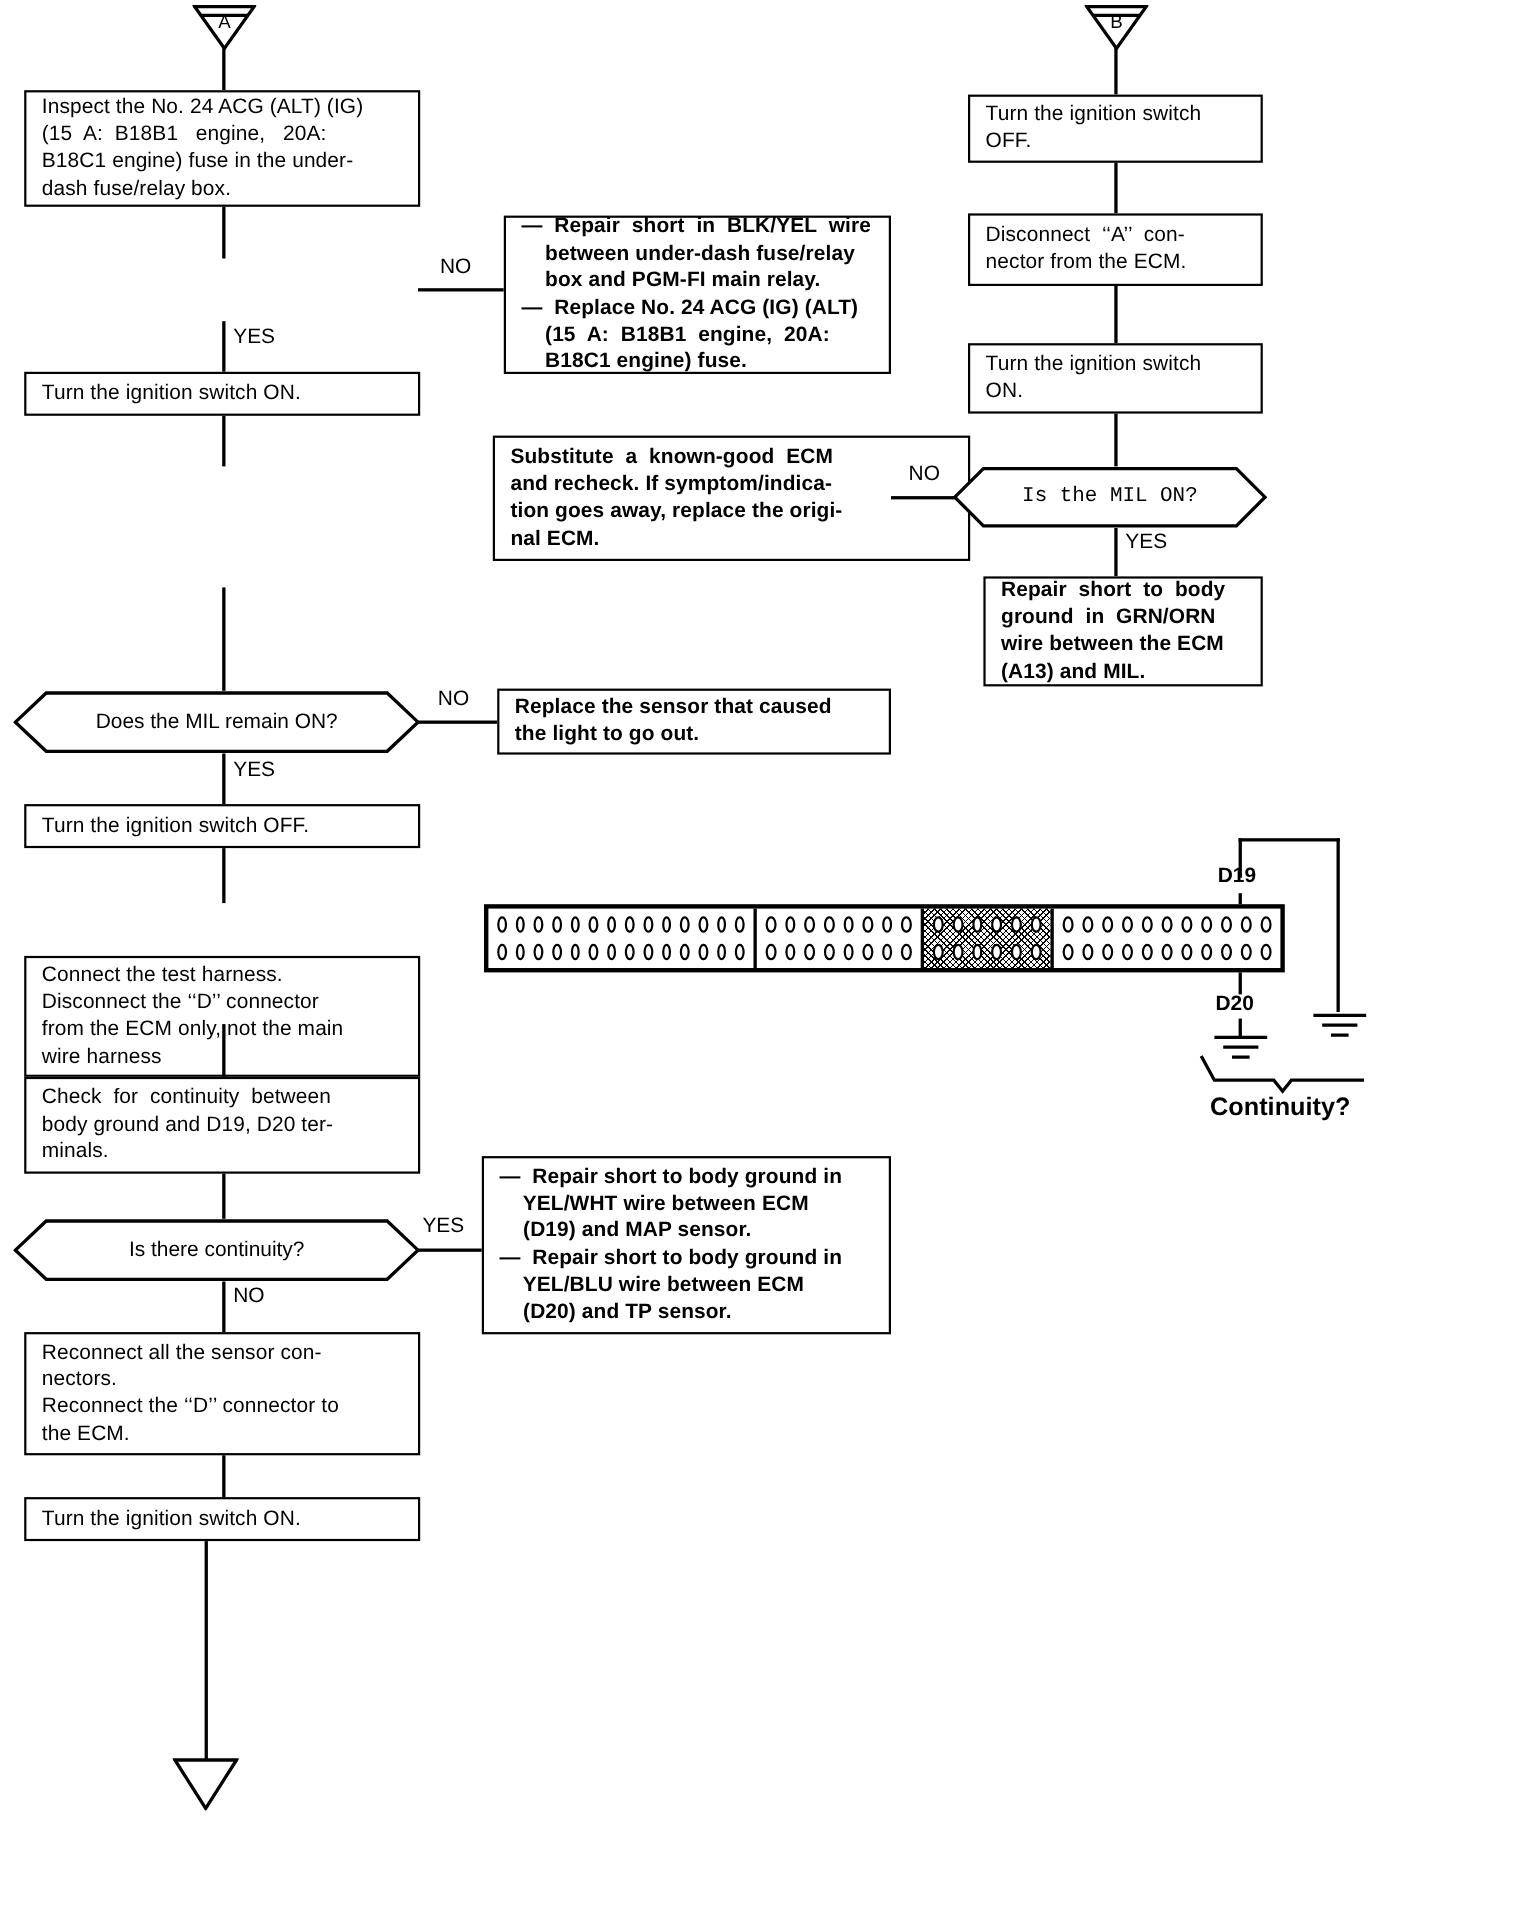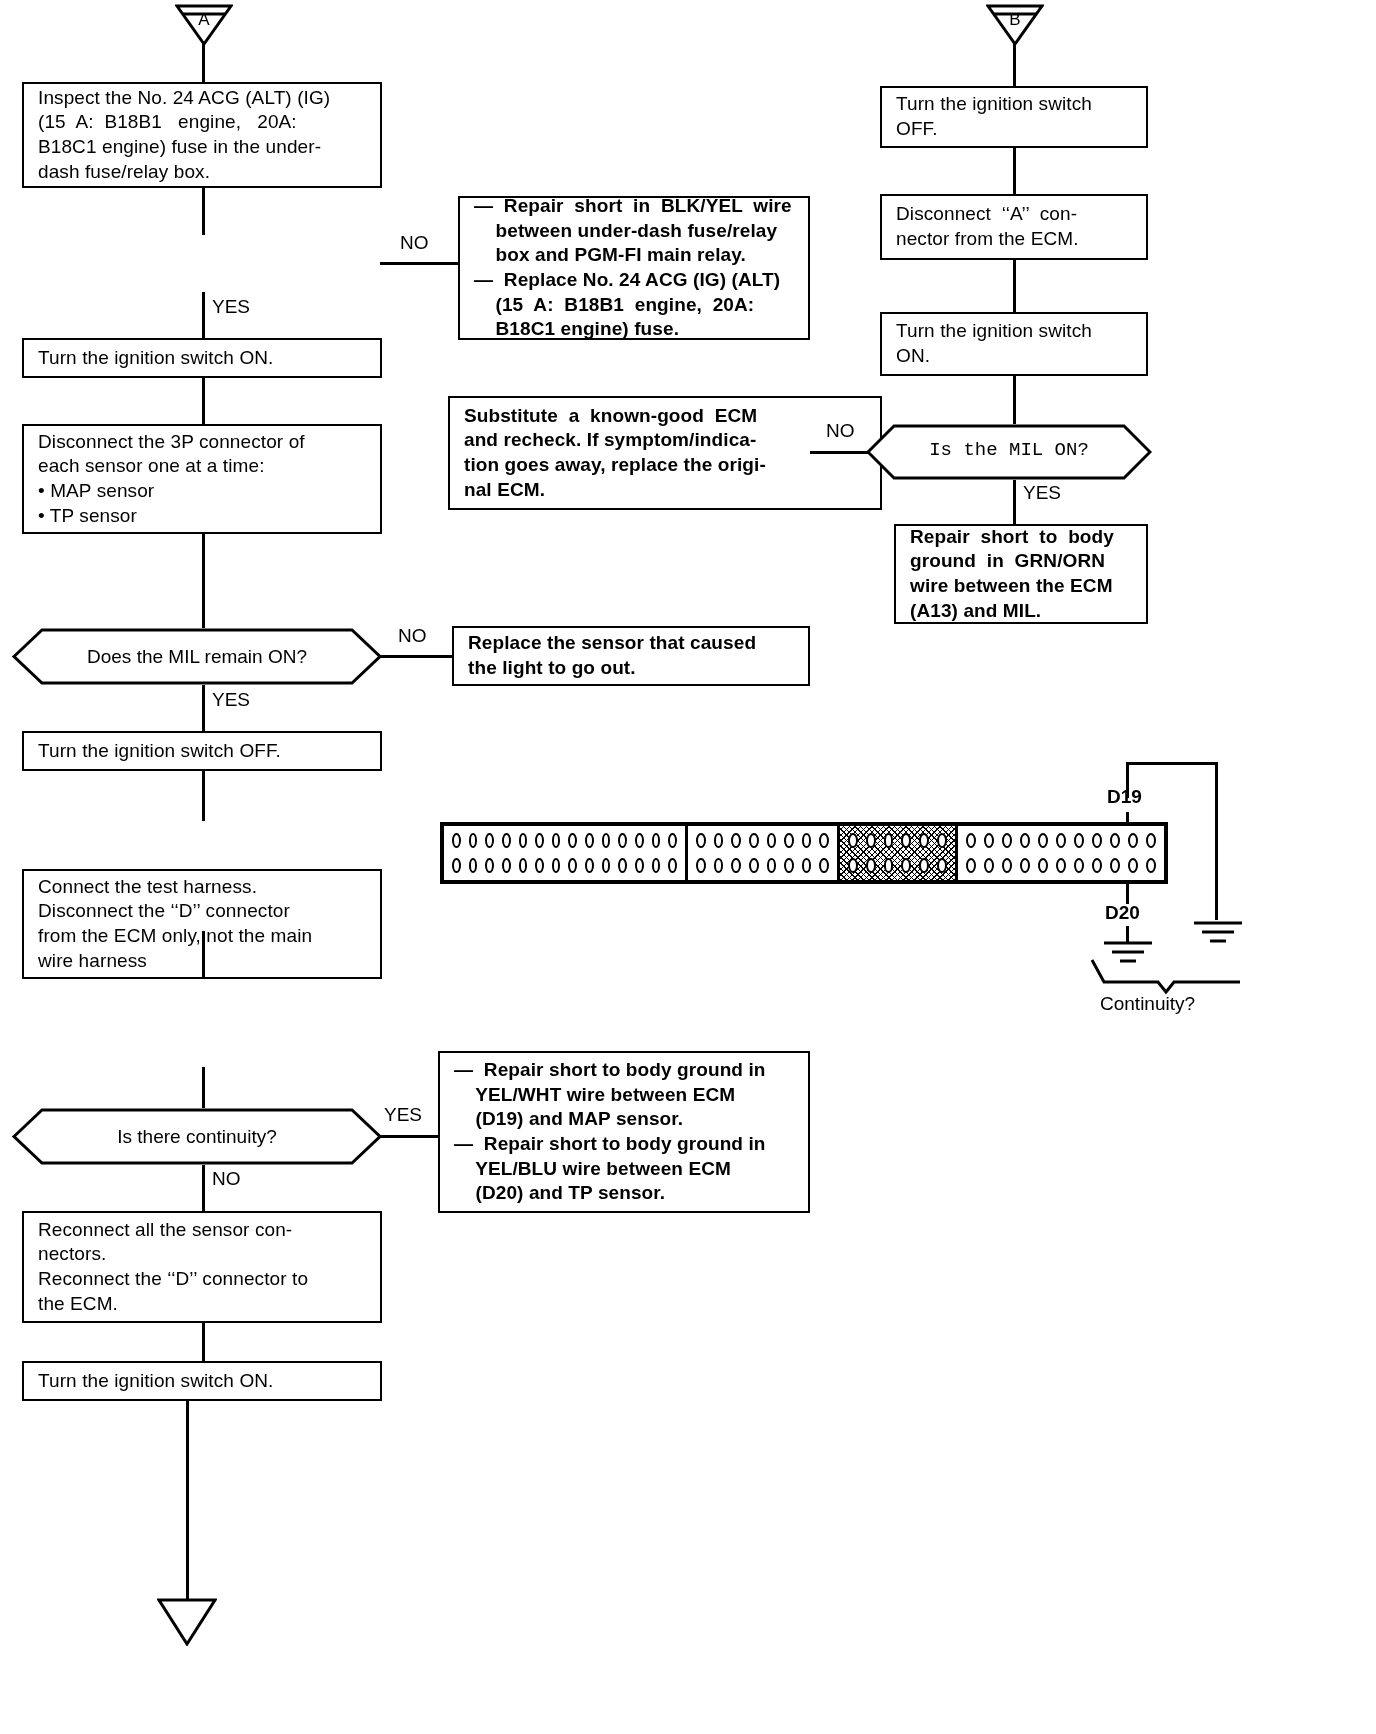--- a/index.html
+++ b/index.html
@@ -69,21 +69,21 @@
       repeating-linear-gradient(45deg,#000 0 1px,transparent 1px 4px),
       repeating-linear-gradient(-45deg,#000 0 1px,transparent 1px 4px);
   }
   .pinrow{display:flex;gap:8px;}
   .pin{width:13px;height:15px;border:2px solid #000;border-radius:50%;
        box-sizing:border-box;background:#fff;}
   .seg.shaded .pin{background:#fff;}
 
   .termlabel{position:absolute;font-size:19px;font-weight:700;}
   .gnd{position:absolute;}
-  .caption{position:absolute;font-size:19px;font-weight:400;}
+  .caption{position:absolute;font-size:23px;font-weight:700;}
 </style>
 </head>
 <body>
 
 <div class="canvas">
 
   <div class="conn" style="left:175px;top:4px;">
     <svg width="58" height="42" viewBox="0 0 58 42">
       <polygon points="2,2 56,2 29,40" fill="#fff" stroke="#000" stroke-width="3"></polygon>
       <line x1="7" y1="10" x2="51" y2="10" stroke="#000" stroke-width="3"></line>
@@ -107,26 +107,20 @@
 
   <div class="vline" style="left:202px;top:292px;height:46px;"></div>
   <div class="blabel" style="left:212px;top:296px;">YES</div>
 
   <div class="box thin" style="left:22px;top:338px;width:360px;height:40px;">
     <span class="ln">Turn the ignition switch ON.</span>
   </div>
 
   <div class="vline" style="left:202px;top:378px;height:46px;"></div>
 
-  <div class="box thin" style="left:22px;top:424px;width:360px;height:110px;">
-    <span class="ln">Disconnect the 3P connector of</span>
-    <span class="ln">each sensor one at a time:</span>
-    <span class="ln">• MAP sensor</span>
-    <span class="ln">• TP sensor</span>
-  </div>
 
   <div class="vline" style="left:202px;top:534px;height:94px;"></div>
 
   <div class="dec" style="left:12px;top:628px;width:370px;height:57px;">
     <svg width="370" height="57" viewBox="0 0 370 57">
       <polygon points="2,28.5 30,2 340,2 368,28.5 340,55 30,55" fill="#fff" stroke="#000" stroke-width="3"></polygon>
     </svg>
     <div class="dectext">Does the MIL remain ON?</div>
   </div>
   <div class="hline" style="left:380px;top:655px;width:72px;"></div>
@@ -142,20 +136,25 @@
 
   <div class="box thin" style="left:22px;top:821px;width:360px;height:110px;margin-top:48px;">
     <span class="ln">Connect the test harness.</span>
     <span class="ln">Disconnect the ‘‘D’’ connector</span>
     <span class="ln">from the ECM only, not the main</span>
     <span class="ln">wire harness</span>
   </div>
 
   <div class="vline" style="left:202px;top:931px;height:48px;"></div>
 
+  <div class="box thin" style="left:22px;top:979px;width:360px;height:88px;">
+    <span class="ln">Check  for  continuity  between</span>
+    <span class="ln">body ground and D19, D20 ter-</span>
+    <span class="ln">minals.</span>
+  </div>
 
   <div class="vline" style="left:202px;top:1067px;height:41px;"></div>
 
   <div class="dec" style="left:12px;top:1108px;width:370px;height:57px;">
     <svg width="370" height="57" viewBox="0 0 370 57">
       <polygon points="2,28.5 30,2 340,2 368,28.5 340,55 30,55" fill="#fff" stroke="#000" stroke-width="3"></polygon>
     </svg>
     <div class="dectext">Is there continuity?</div>
   </div>
   <div class="hline" style="left:380px;top:1135px;width:58px;"></div>

